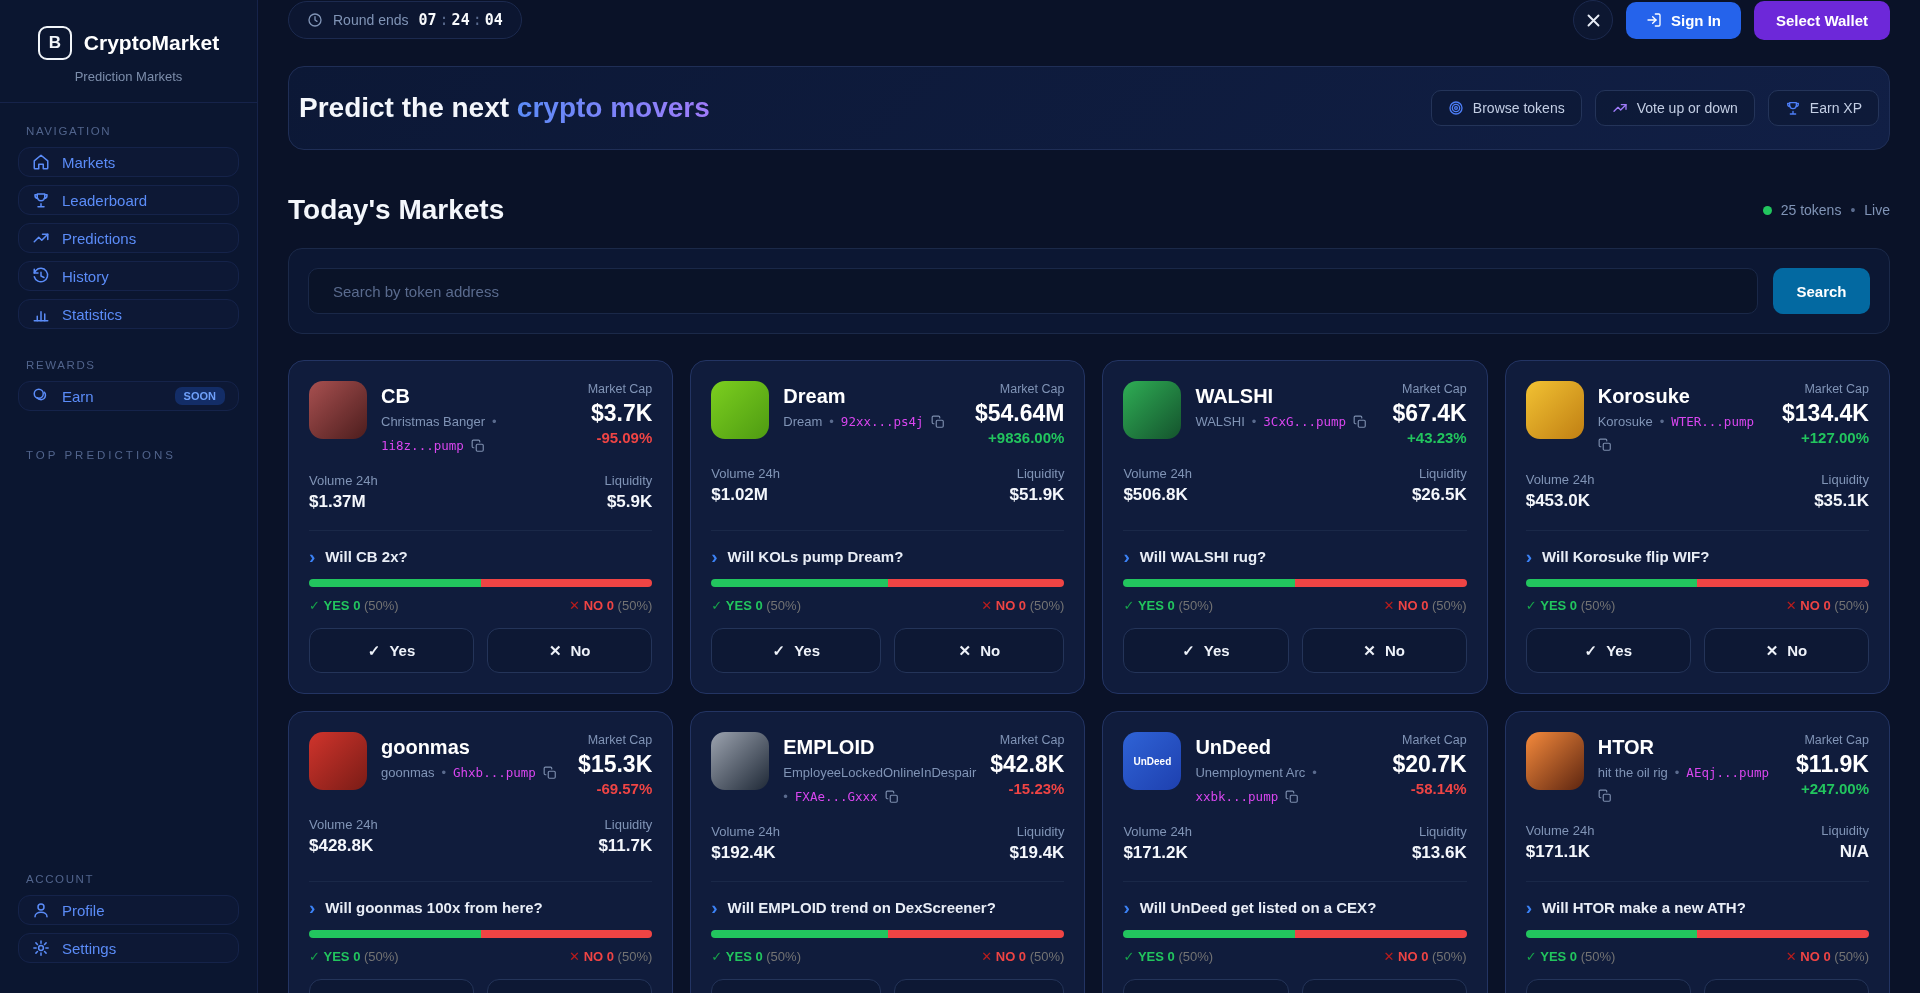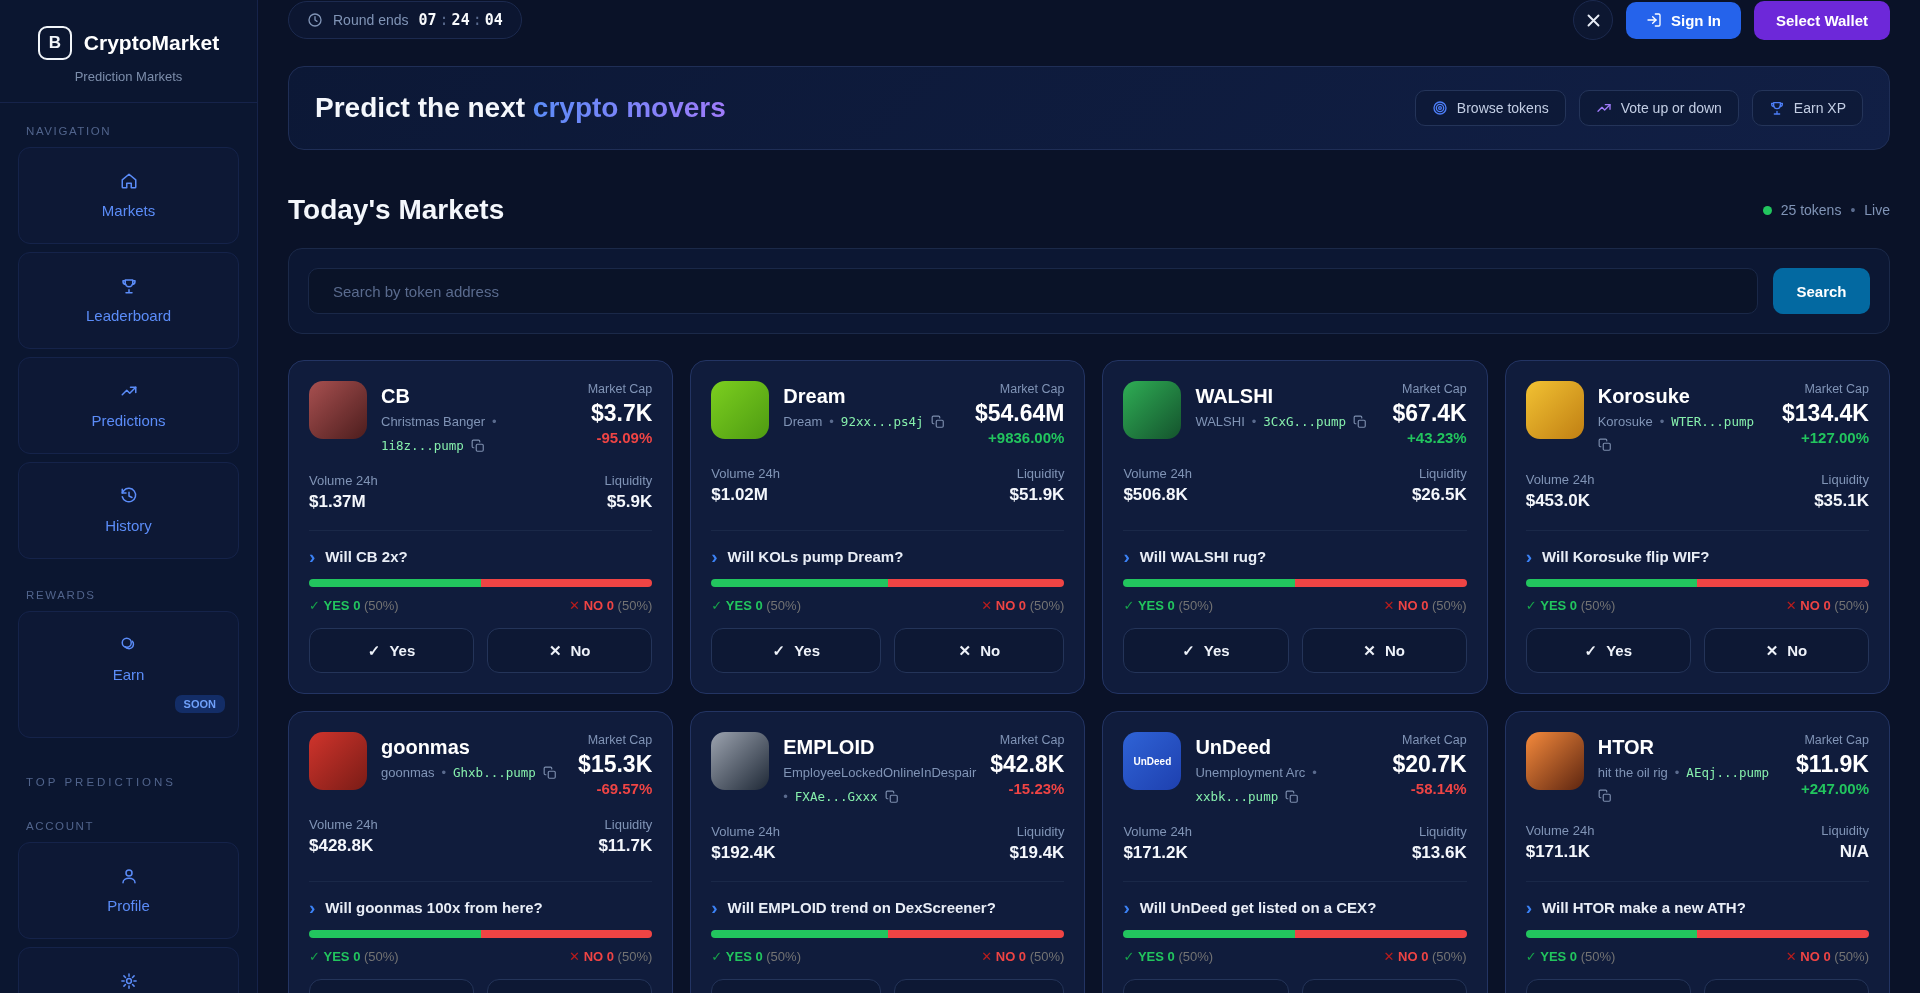--- a/index.html
+++ b/index.html
@@ -27,24 +27,24 @@
   .logo-title { font-size:21px; font-weight:bold; color:#ffffff; }
   .logo-sub { text-align:center; font-size:13px; color:#7c8daa; margin-top:9px; }
   .side-divider { border-bottom:1px solid #16234a; margin:18px -18px 0; }
   .side-label {
     font-size:11.5px; font-weight:normal; letter-spacing:1.6px; color:#51648c;
     margin:22px 0 10px 8px;
   }
   .side-label.spread { letter-spacing:3px; margin-top:30px; }
   .nav-item {
     display:flex; align-items:center; gap:12px;
-    padding:24px 13px; margin-bottom:8px;
+    padding:5px 13px; margin-bottom:8px;
     border:1px solid #15234a; border-radius:12px;
     background:rgba(18,30,64,0.35);
-    color:#5b8cf8; font-size:15px; cursor:pointer;flex-direction:column;
+    color:#5b8cf8; font-size:15px; cursor:pointer;
   }
   .nav-ic svg { width:18px; height:18px; }
   .badge-soon {
     margin-left:auto; background:rgba(37,99,235,0.28); color:#6fa0fa;
     font-size:11px; font-weight:bold; padding:3px 9px; border-radius:7px;
   }
   .empty-note {
     color:#44557a; font-size:13px; text-align:center; line-height:1.5;
     padding:22px 14px;
   }
@@ -81,21 +81,21 @@
     padding:11px 22px; border-radius:10px;
   }
 
   .content { padding:0 30px; }
 
   
   .hero {
     margin-top:26px; border-radius:16px;
     border:1px solid #1f2e56;
     background:linear-gradient(135deg,#0c1836,#111f45);
-    padding:23px 26px; display:flex; align-items:center;
+    padding:23px 10px; display:flex; align-items:center;
   }
   .hero-title { font-size:28px; font-weight:bold; color:#f4f7fc; }
   .hero-accent {
     background:linear-gradient(90deg,#5b8cf8,#9f7bfa);
     -webkit-background-clip:text; background-clip:text; color:transparent;
   }
   .hero-actions { margin-left:auto; display:flex; gap:13px; }
   .hero-pill {
     display:flex; align-items:center; gap:9px;
     border:1px solid #243459; background:rgba(13,24,52,0.7);
@@ -139,21 +139,21 @@
   }
   .card-head { display:flex; gap:14px; margin-bottom:20px; }
   .token-icon {
     width:58px; height:58px; min-width:58px; border-radius:14px;
     display:flex; align-items:center; justify-content:center;
   }
   .token-icon-label { color:#ffffff; font-size:10px; font-weight:bold; }
   .token-info { flex:1; min-width:0; padding-top:4px; }
   .token-name { font-size:20px; font-weight:bold; color:#ffffff; margin-bottom:6px; }
   .token-sub { display:flex; flex-wrap:wrap; align-items:center; gap:7px; font-size:13px; color:#8094b6; row-gap:9px; }
-  .token-address { font-family:"DejaVu Sans Mono", monospace; font-size:12.5px; color:#86efac; }
+  .token-address { font-family:"DejaVu Sans Mono", monospace; font-size:12.5px; color:#d946ef; }
   .copy-btn { cursor:pointer; color:#7c8dad; }
   .copy-btn svg { width:14px; height:14px; }
   .mc-block { margin-left:auto; text-align:right; max-width:112px; }
   .mc-label { font-size:12.5px; color:#8094b6; line-height:1.3; }
   .mc-value { font-size:23px; font-weight:bold; color:#ffffff; margin:3px 0 2px; }
   .mc-change { font-size:15px; font-weight:bold; }
   .mc-change.up { color:#22c55e; } .mc-change.down { color:#ef4444; }
   .stats-row { display:flex; justify-content:space-between; margin-bottom:18px; }
   .stat-label { font-size:13px; color:#8094b6; margin-bottom:4px; }
   .stat-value { font-size:17px; font-weight:bold; color:#f4f7fc; }
@@ -218,20 +218,29 @@
   <div class="nav-item">
     <span class="nav-ic">
       <svg viewBox="0 0 24 24" fill="none" stroke="currentColor" stroke-width="2" stroke-linecap="round" stroke-linejoin="round">
           <path d="M3 3v5h5"></path>
           <path d="M3.05 13a9 9 0 1 0 2.13-8.36L3 8"></path>
           <path d="M12 7v5l4 2"></path>
         </svg>
     </span>
     <span class="nav-label">History</span>
   </div>
+  <div class="nav-item">
+    <span class="nav-ic">
+      <svg viewBox="0 0 24 24" fill="none" stroke="currentColor" stroke-width="2" stroke-linecap="round" stroke-linejoin="round">
+          <path d="M3 21h18"></path>
+          <path d="M7 21v-6M12 21V9M17 21v-9"></path>
+        </svg>
+    </span>
+    <span class="nav-label">Statistics</span>
+  </div>
 
   <div class="side-label">REWARDS</div>
   <div class="nav-item">
     <span class="nav-ic">
       <svg viewBox="0 0 24 24" fill="none" stroke="currentColor" stroke-width="2" stroke-linecap="round" stroke-linejoin="round">
           <circle cx="9" cy="9" r="6"></circle>
           <path d="M16.5 7a6 6 0 1 1-9.5 7.3"></path>
         </svg>
     </span>
     <span class="nav-label">Earn</span>

